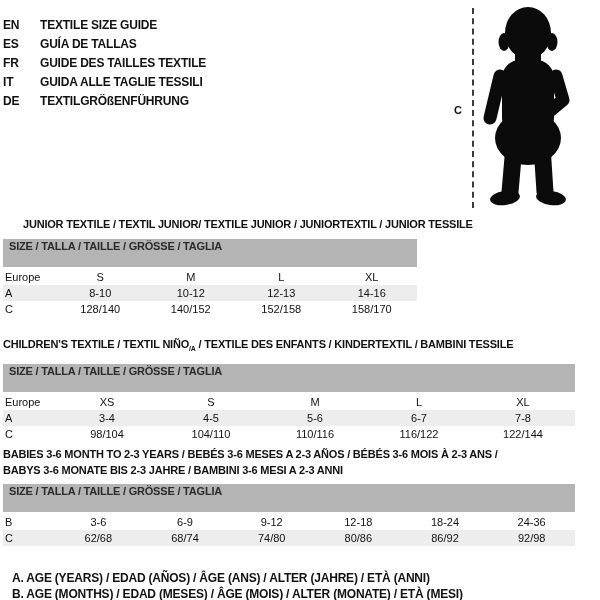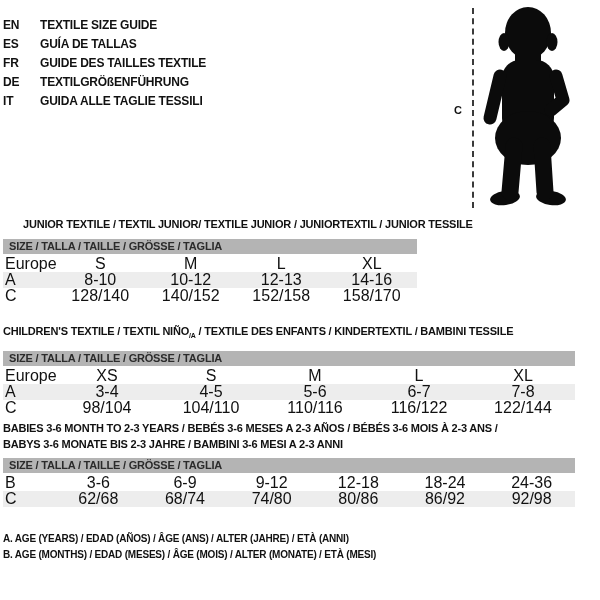--- a/index.html
+++ b/index.html
@@ -26,57 +26,57 @@
   .section-title { font-size:11px; font-weight:bold; letter-spacing:-0.2px; line-height:14px; }
   .title-junior  { margin-top:106px;margin-left:20px; }
   .title-children{ margin-top:20px; }
   .title-babies  { margin-top:4px; line-height:16px; }
   .sub { font-size:7px; vertical-align:sub; }
 
   
   .size-table { margin-top:8px; width:572px; }
   .table-junior { width:414px; }
   .table-babies { margin-top:6px; }
-  .size-bar { height:15px; line-height:15px; background:#b4b4b4; padding-left:6px;
+  .size-bar { height:28px; line-height:15px; background:#b4b4b4; padding-left:6px;
               font-size:11px; font-weight:bold; color:#2b2b2b; margin-bottom:2px;
               letter-spacing:-0.2px; }
-  .trow { display:grid; height:16px; line-height:16px; font-size:16px; }
+  .trow { display:grid; height:16px; line-height:16px; font-size:11px; }
   .trow.shaded { background:#ededed; }
   .tlabel { padding-left:2px; }
   .tcell { text-align:center; }
 
   
   .footnotes { margin-top:24px; }
-  .footnote { font-size:10px; font-weight:bold; line-height:16px; letter-spacing:-0.2px; }
+  .footnote { font-size:12px; font-weight:bold; line-height:16px; letter-spacing:-0.2px;margin-left:9px; }
 </style>
 </head>
 <body>
 
 <div class="page">
 
   <div class="lang-block">
     <div class="lang-row">
       <span>EN</span>
       <span>TEXTILE SIZE GUIDE</span>
     </div>
     <div class="lang-row">
       <span>ES</span>
       <span>GUÍA DE TALLAS</span>
     </div>
     <div class="lang-row">
       <span>FR</span>
       <span>GUIDE DES TAILLES TEXTILE</span>
     </div>
     <div class="lang-row">
+      <span>IT</span>
+      <span>GUIDA ALLE TAGLIE TESSILI</span>
+    </div>
+    <div class="lang-row">
       <span>DE</span>
       <span>TEXTILGRÖßENFÜHRUNG</span>
-    </div>
-    <div class="lang-row">
-      <span>IT</span>
-      <span>GUIDA ALLE TAGLIE TESSILI</span>
     </div>
   </div>
 
   <div class="figure">
     <span class="figure-label">C</span>
     <div class="height-line"></div>
     <svg width="92" height="200" viewBox="0 0 90 200">
       <g fill="#0b0b0b" stroke="none">
         <ellipse cx="45" cy="27" rx="23" ry="26"></ellipse>
         <ellipse cx="21" cy="36" rx="5.5" ry="9"></ellipse>

